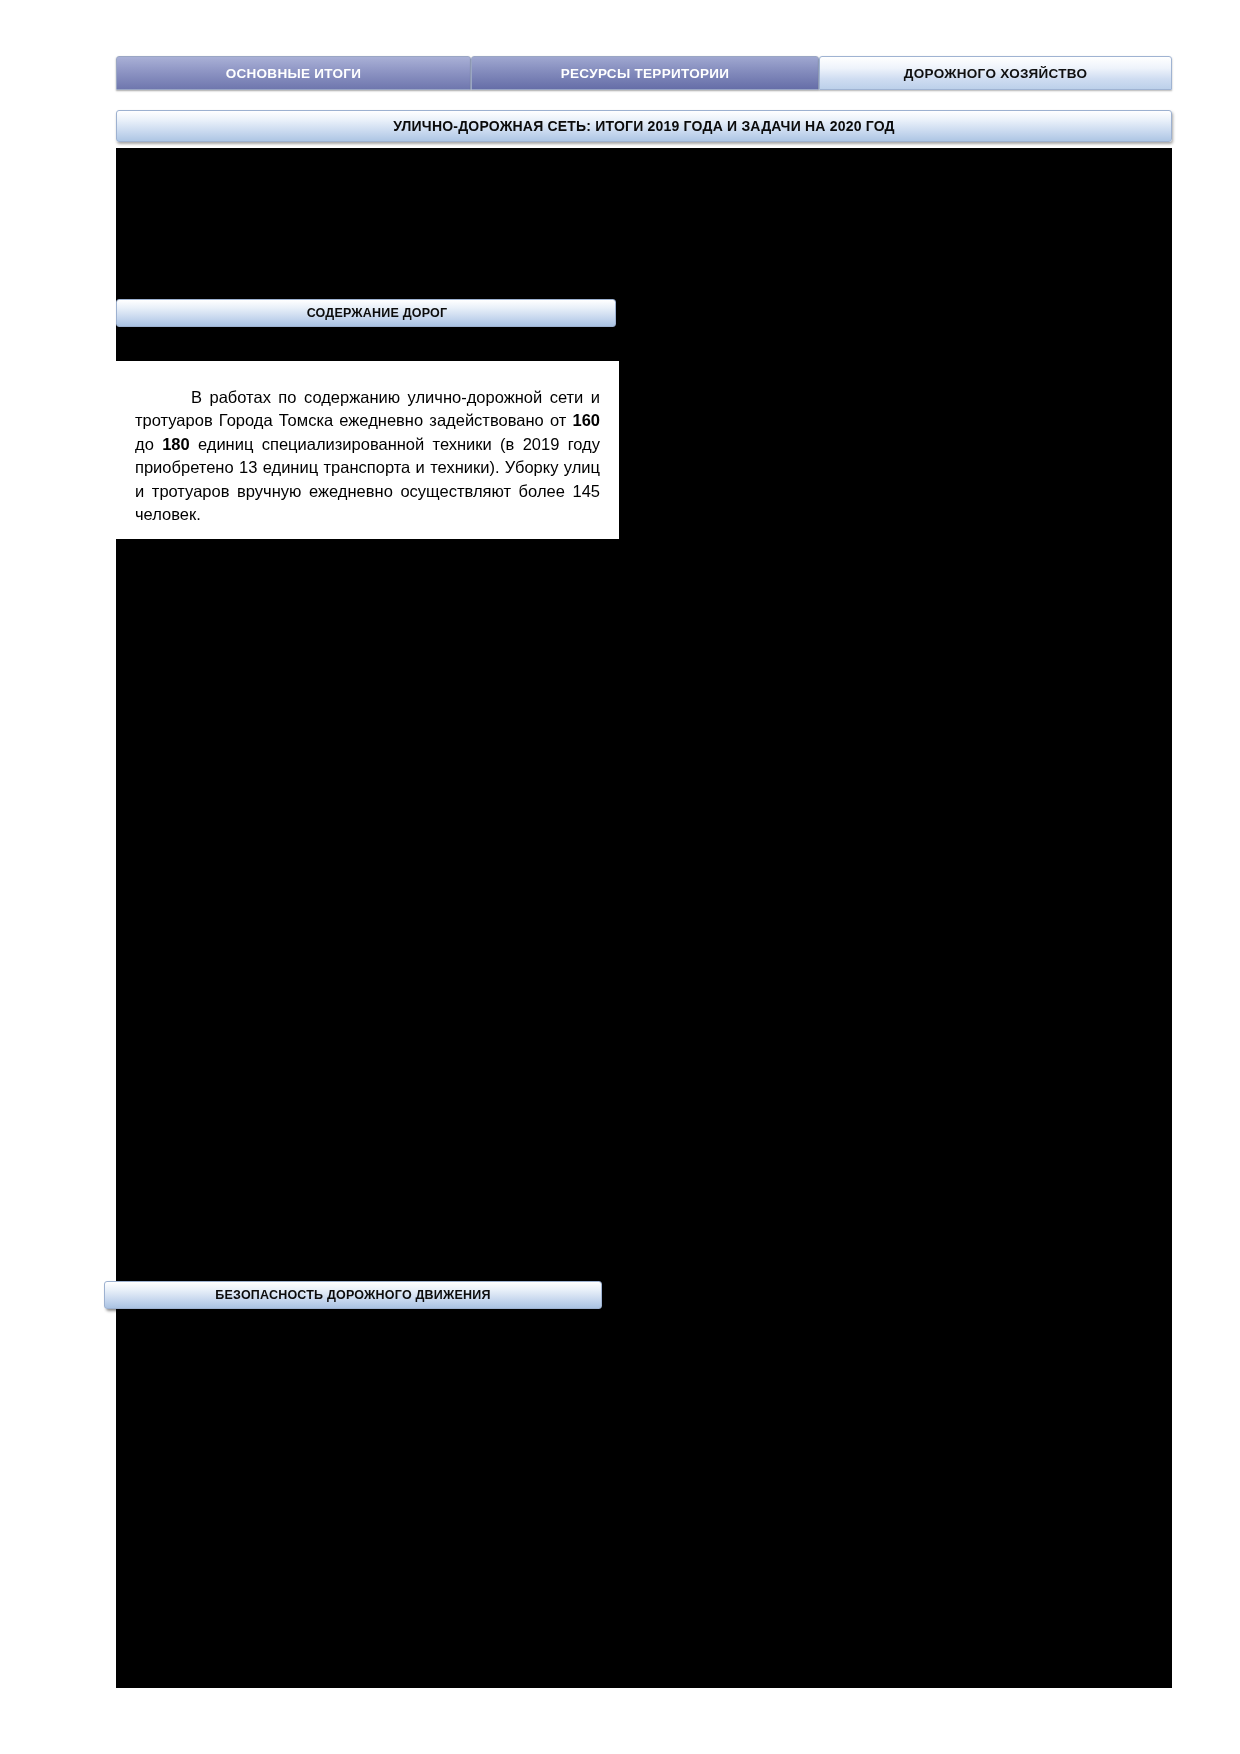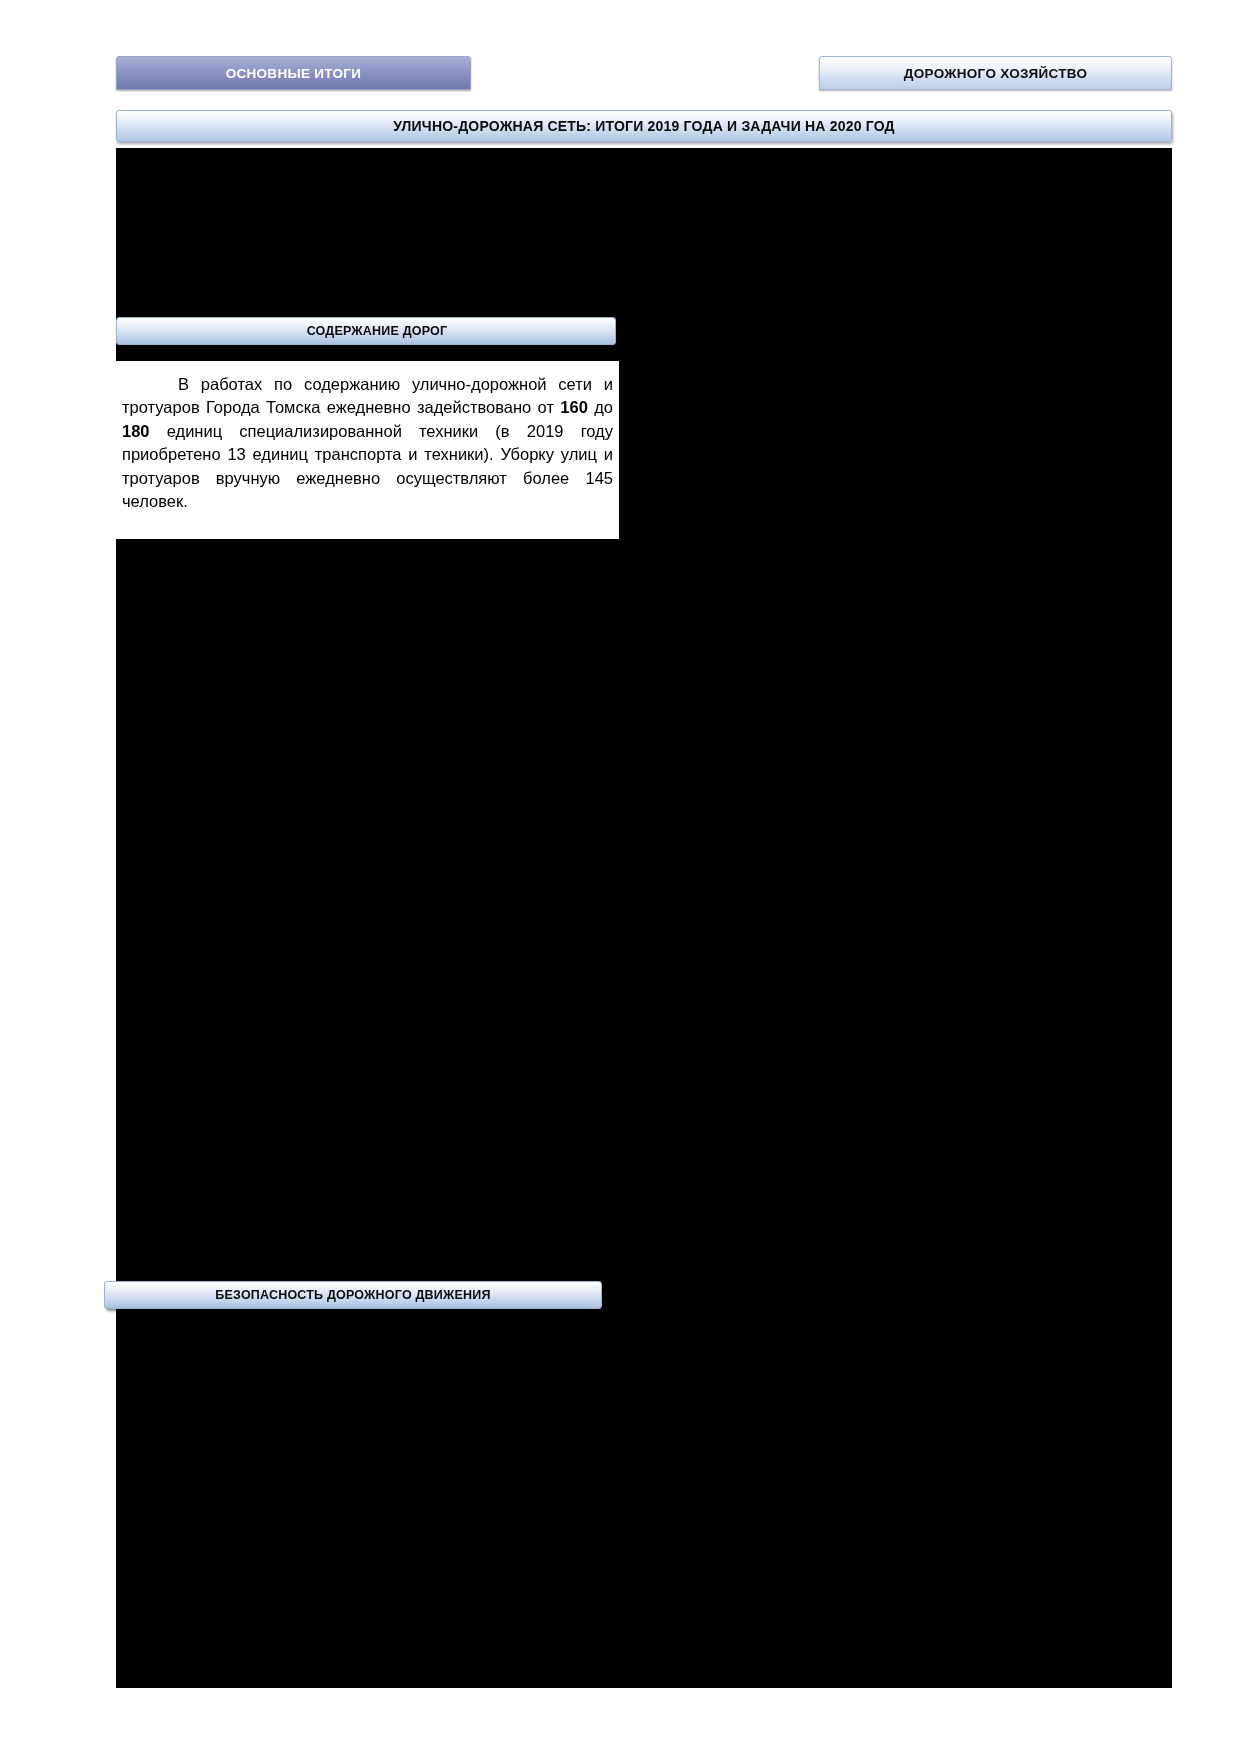--- a/index.html
+++ b/index.html
@@ -115,21 +115,21 @@
     color: #0c0c0c;
     letter-spacing: 0.2px;
     background: linear-gradient(180deg, #ffffff 0%, #e9f0f9 30%, #c4d5ed 72%, #aac3e2 100%);
     border: 1px solid #9db1d0;
     border-radius: 3px;
     box-shadow: 2px 2px 3px rgba(0,0,0,0.45);
     z-index: 5;
   }
   .sub-roads {
     left: 116px;
-    top: 317px;
+    top: 299px;
     width: 500px;
     padding-left: 22px;
   }
   .sub-safety {
     left: 104px;
     top: 1281px;
     width: 498px;
   }
 
   
@@ -138,38 +138,39 @@
     left: 116px;
     top: 361px;
     width: 503px;
     height: 178px;
     background: #ffffff;
     z-index: 4;
     box-sizing: border-box;
     padding: 12px 6px 6px 6px;
   }
   .text-panel p {
-    margin: 0;
+    margin: 13px;
     font-size: 16.5px;
     line-height: 1.42;
     color: #000000;
     text-align: justify;
     text-indent: 56px;
     text-justify: inter-word;
     font-family: "Liberation Sans", sans-serif;
   }
   .text-panel b { font-weight: bold; }
 </style>
 </head>
 <body>
 
 <div class="page">
 
   <div class="tabbar">
     <div class="tab tab-1">ОСНОВНЫЕ ИТОГИ</div>
+    <div class="tab tab-2">РЕСУРСЫ ТЕРРИТОРИИ</div>
     <div class="tab tab-3">ДОРОЖНОГО ХОЗЯЙСТВО</div>
   </div>
 
   <div class="title-banner">УЛИЧНО-ДОРОЖНАЯ СЕТЬ: ИТОГИ 2019 ГОДА И ЗАДАЧИ НА 2020 ГОД</div>
 
   <div class="content-dark dark-top"></div>
 
   <div class="sub-banner sub-roads">СОДЕРЖАНИЕ ДОРОГ</div>
 
   <div class="text-panel">

